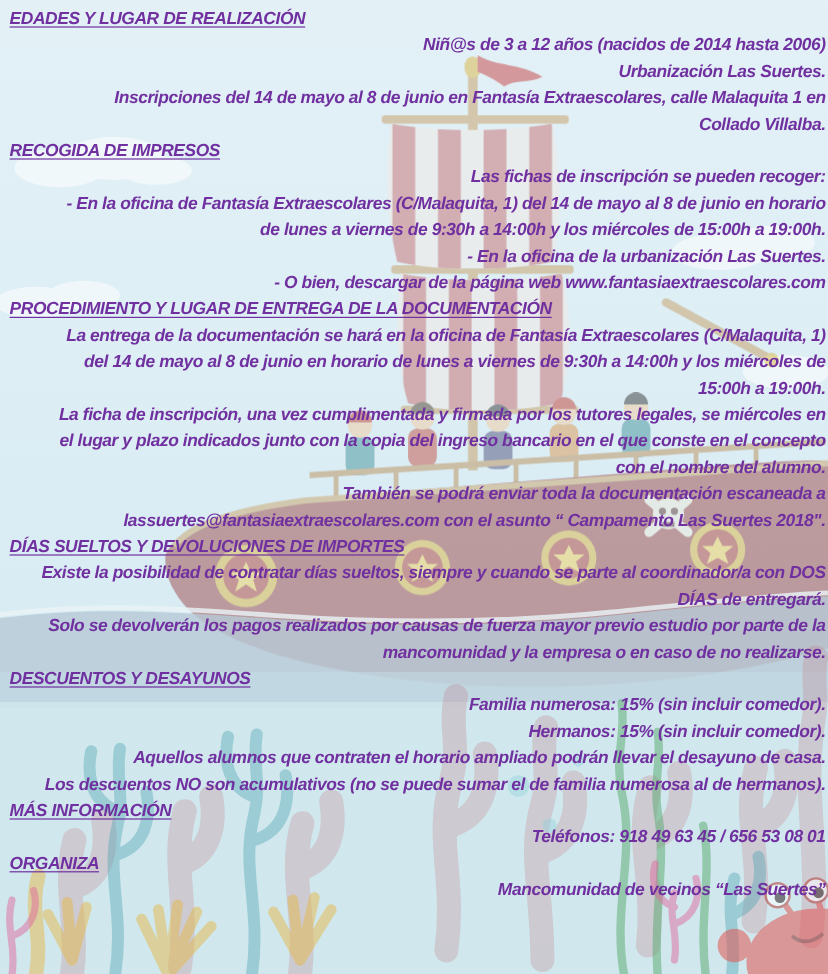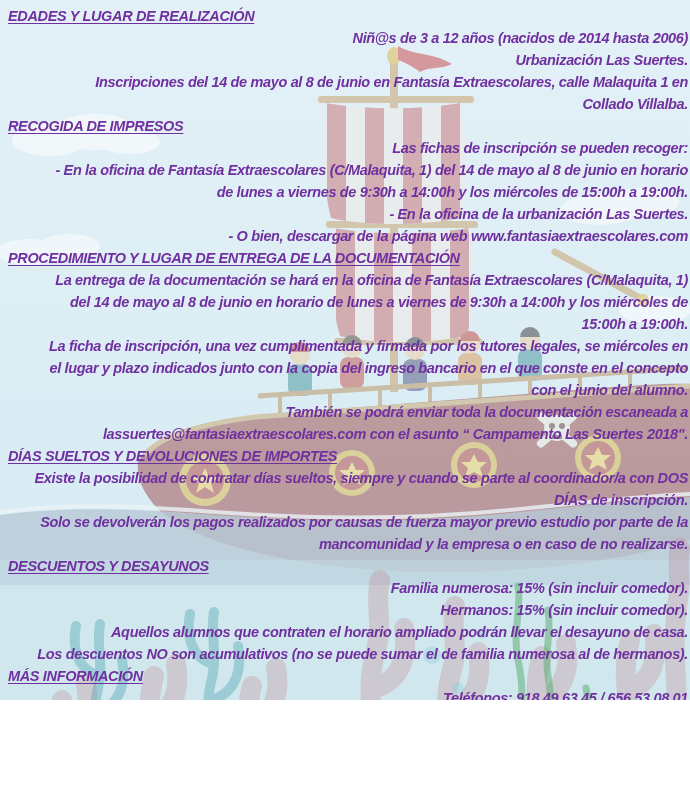--- a/index.html
+++ b/index.html
@@ -1,17 +1,17 @@
 <!DOCTYPE html>
 <html><head>
 <meta charset="utf-8">
 <style>
   html,body{margin:0;padding:0;background:#fff;}
   .page{
-    position:relative;width:690px;height:700px;overflow:hidden;
+    position:relative;width:690px;height:812px;overflow:hidden;
     background:#d9ecf4;
     font-family:"Liberation Sans","DejaVu Sans",sans-serif;
   }
   .bg{position:absolute;left:0;top:0;width:690px;height:812px;display:block;}
   .content{
     position:absolute;left:0;top:0;width:690px;box-sizing:border-box;
     padding:5px 2px 0 8px;
     color:#7030a0;font-weight:bold;font-style:italic;
     font-size:14.5px;line-height:22px;letter-spacing:-0.35px;
   }
@@ -273,29 +273,29 @@
       <div class="ln">- O bien, descargar de la página web www.fantasiaextraescolares.com</div>
     </section>
 
     <section class="sec">
       <div class="h">PROCEDIMIENTO Y LUGAR DE ENTREGA DE LA DOCUMENTACIÓN</div>
       <div class="ln">La entrega de la documentación se hará en la oficina de Fantasía Extraescolares (C/Malaquita, 1)</div>
       <div class="ln">del 14 de mayo al 8 de junio en horario de lunes a viernes de 9:30h a 14:00h y los miércoles de</div>
       <div class="ln">15:00h a 19:00h.</div>
       <div class="ln">La ficha de inscripción, una vez cumplimentada y firmada por los tutores legales, se miércoles en</div>
       <div class="ln">el lugar y plazo indicados junto con la copia del ingreso bancario en el que conste en el concepto</div>
-      <div class="ln">con el junio del alumno.</div>
+      <div class="ln">con el nombre del alumno.</div>
       <div class="ln">También se podrá enviar toda la documentación escaneada a</div>
       <div class="ln">lassuertes@fantasiaextraescolares.com con el asunto “ Campamento Las Suertes 2018".</div>
     </section>
 
     <section class="sec">
       <div class="h">DÍAS SUELTOS Y DEVOLUCIONES DE IMPORTES</div>
       <div class="ln">Existe la posibilidad de contratar días sueltos, siempre y cuando se parte al coordinador/a con DOS</div>
-      <div class="ln">DÍAS de inscripción.</div>
+      <div class="ln">DÍAS de entregará.</div>
       <div class="ln">Solo se devolverán los pagos realizados por causas de fuerza mayor previo estudio por parte de la</div>
       <div class="ln">mancomunidad y la empresa o en caso de no realizarse.</div>
     </section>
 
     <section class="sec">
       <div class="h">DESCUENTOS Y DESAYUNOS</div>
       <div class="ln">Familia numerosa: 15% (sin incluir comedor).</div>
       <div class="ln">Hermanos: 15% (sin incluir comedor).</div>
       <div class="ln ind">Aquellos alumnos que contraten el horario ampliado podrán llevar el desayuno de casa.</div>
       <div class="ln">Los descuentos NO son acumulativos (no se puede sumar el de familia numerosa al de hermanos).</div>

